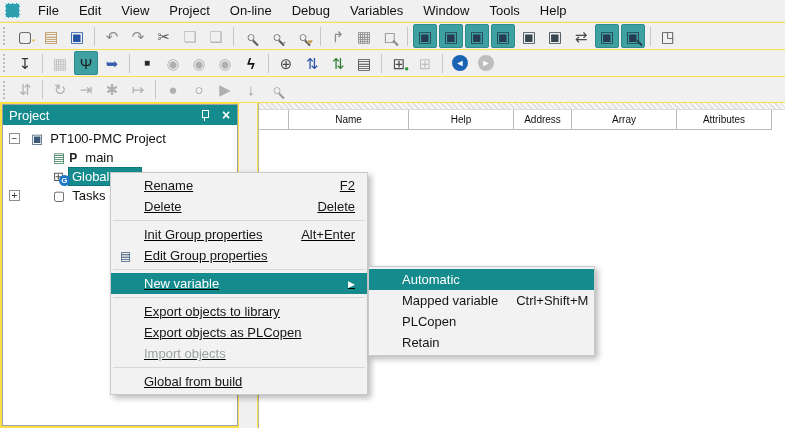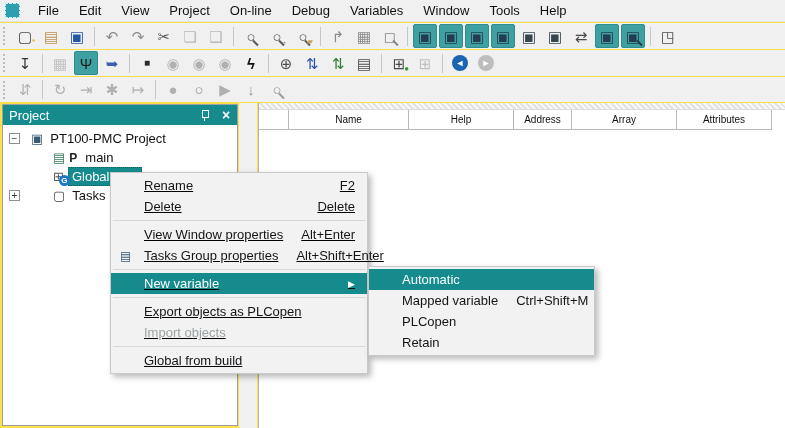--- a/index.html
+++ b/index.html
@@ -309,35 +309,37 @@
       <div class="menu-row">
         <span>Rename</span>
         <span class="shortcut">F2</span>
       </div>
       <div class="menu-row">
         <span>Delete</span>
         <span class="shortcut">Delete</span>
       </div>
       <div class="menu-sep"></div>
       <div class="menu-row">
-        <span>View Window properties</span>
+        <span>Init Group properties</span>
         <span class="shortcut">Alt+Enter</span>
       </div>
       <div class="menu-row">
         <span class="m-icon">▤</span>
-        <span>Tasks Group properties</span>
-        <span class="shortcut">Alt+Shift+Enter</span>
+        <span>Edit Group properties</span>
       </div>
       <div class="menu-sep"></div>
       <div class="menu-row hl">
         <span>New variable</span>
         <span class="sub-arrow">▶</span>
       </div>
       <div class="menu-sep"></div>
       <div class="menu-row">
+        <span>Export objects to library</span>
+      </div>
+      <div class="menu-row">
         <span>Export objects as PLCopen</span>
       </div>
       <div class="menu-row disabled">
         <span>Import objects</span>
       </div>
       <div class="menu-sep"></div>
       <div class="menu-row">
         <span>Global from build</span>
       </div>
     </div>

